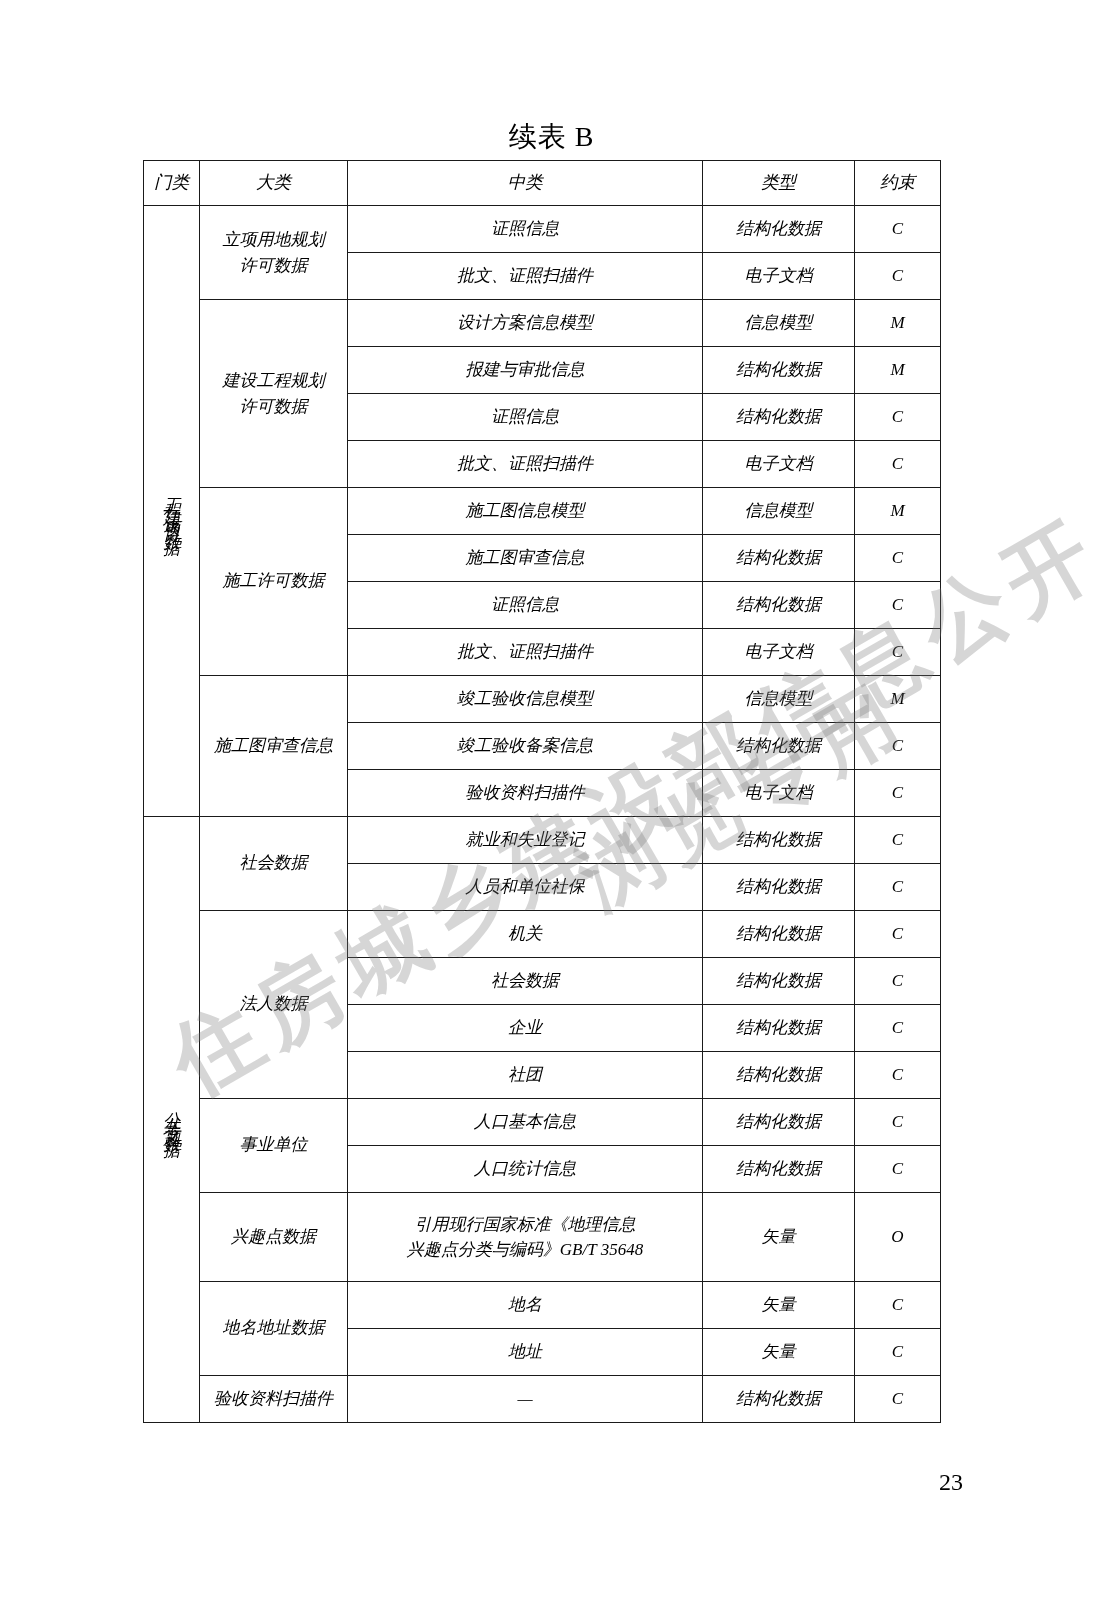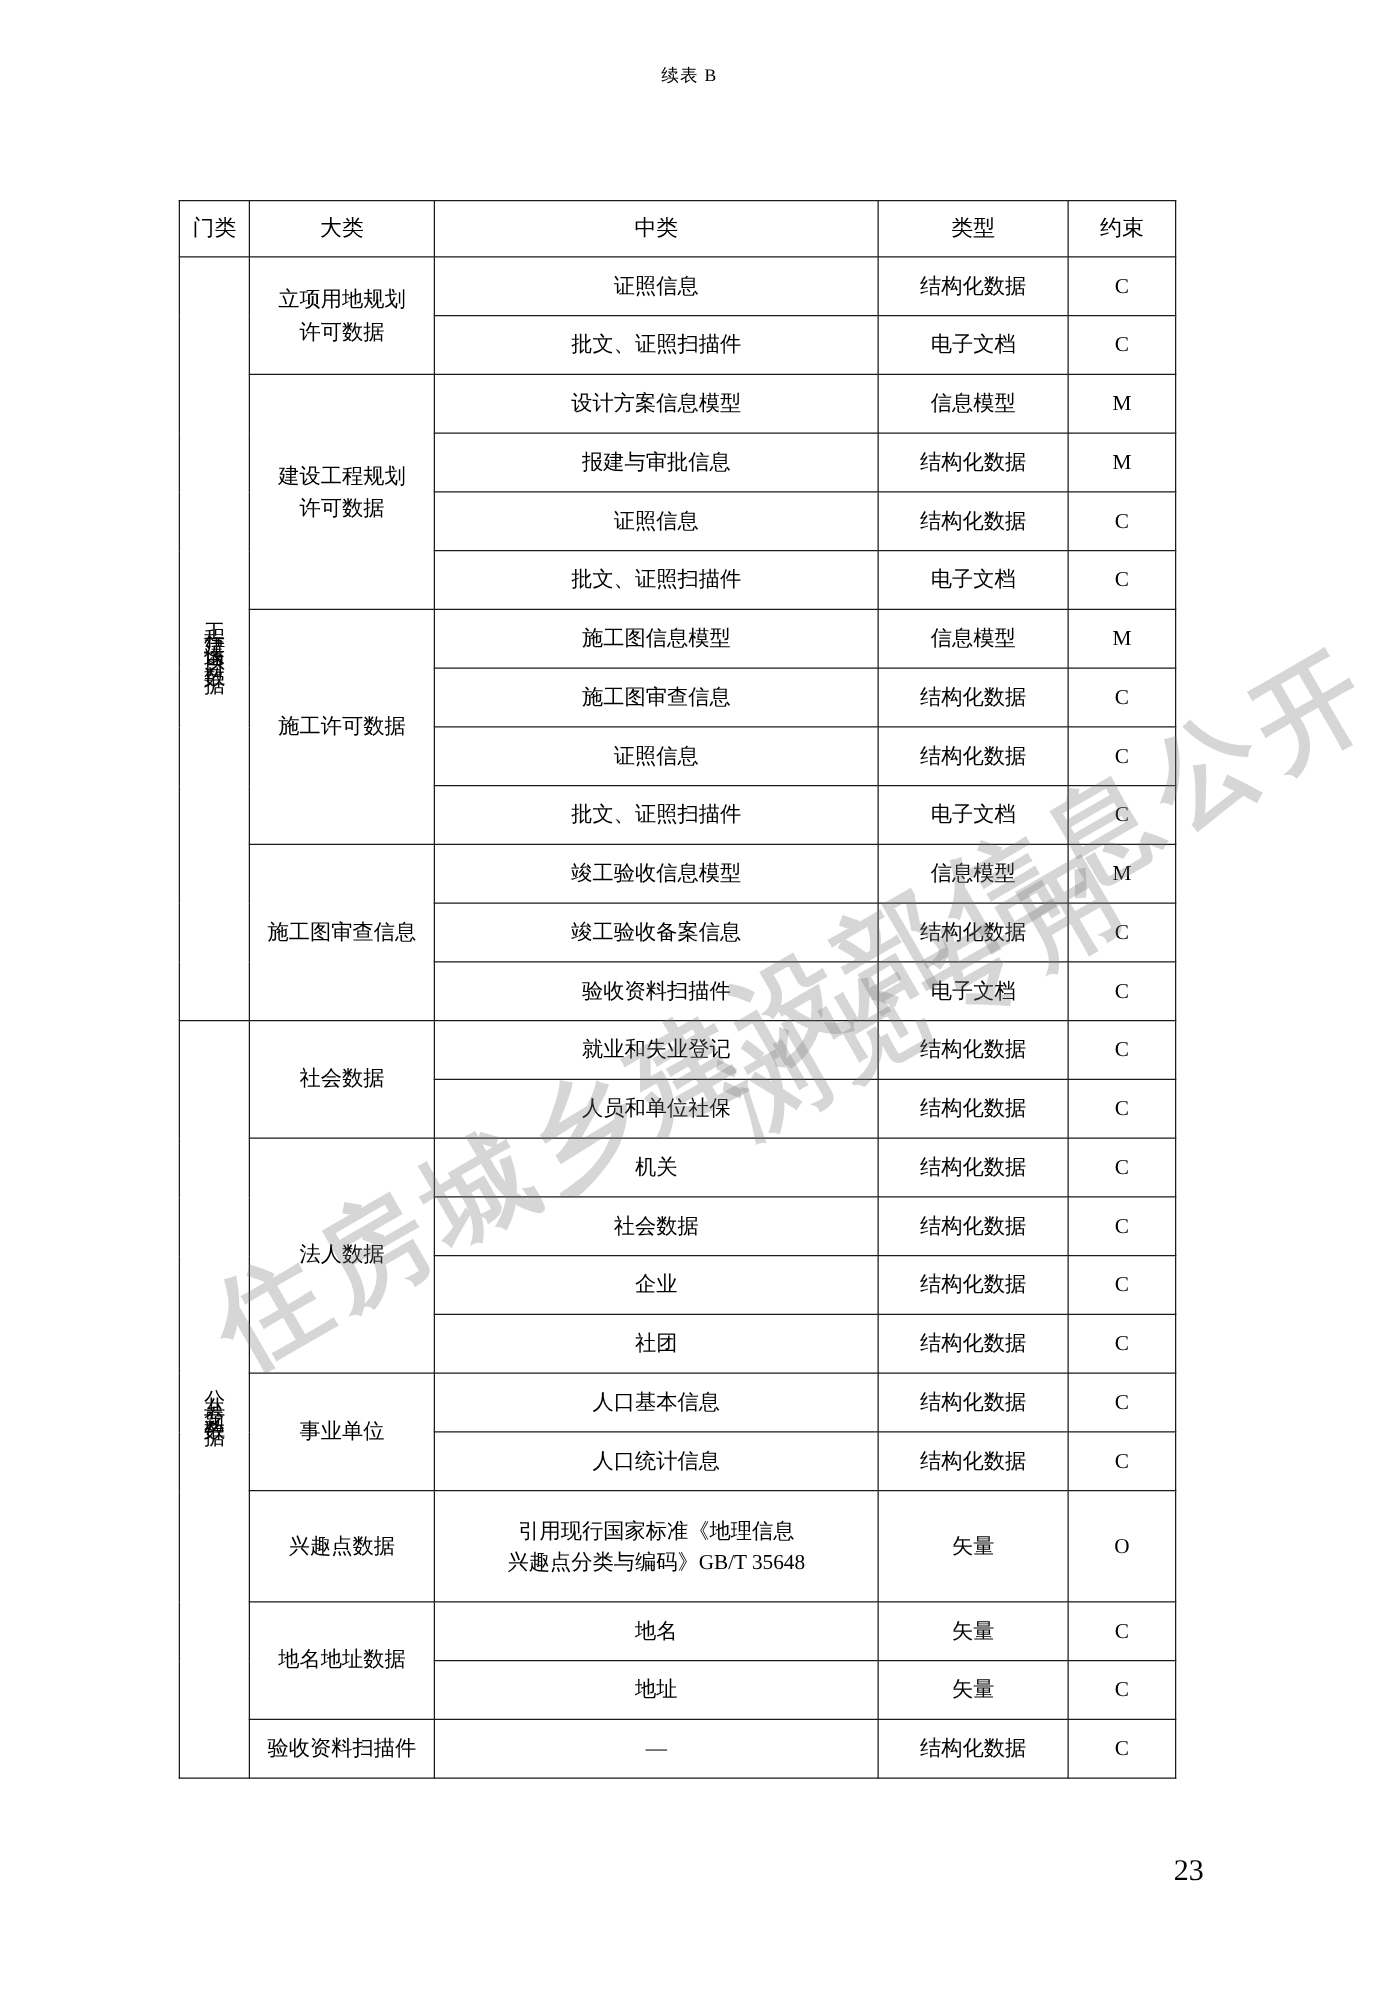--- a/index.html
+++ b/index.html
@@ -16,31 +16,32 @@
     overflow: hidden;
   }
   .page {
     position: relative;
     width: 1103px;
     height: 1597px;
     box-sizing: border-box;
   }
   .page-title {
     text-align: center;
-    font-size: 14px;
+    font-size: 28px;
     letter-spacing: 1px;
-    padding-top: 52px;
+    padding-top: 118px;
     margin-bottom: 18px;
     font-family: "Liberation Serif", "DejaVu Serif", serif;
   }
   .table-wrap {
     position: absolute;
     left: 143px;
     top: 160px;
     width: 797px;
+    font-style: italic;
   }
   table.maintable {
     border-collapse: collapse;
     width: 797px;
     table-layout: fixed;
     background: transparent;
   }
   table.maintable td, table.maintable th {
     border: 1px solid #1a1a1a;
     text-align: center;
@@ -97,21 +98,21 @@
     letter-spacing: 10px;
     white-space: nowrap;
     transform: rotate(-30deg);
     transform-origin: left top;
   }
   .wm1 { left: 150px; top: 1020px; }
   .wm2 { left: 560px; top: 840px; font-size: 80px; }
   .page-number {
     position: absolute;
     right: 140px;
-    bottom: 86px;
+    bottom: 101px;
     font-size: 24px;
     font-family: "Liberation Serif", "DejaVu Serif", serif;
     text-align: right;
   }
 </style>
 </head>
 <body>
 
 <div class="page">
 

